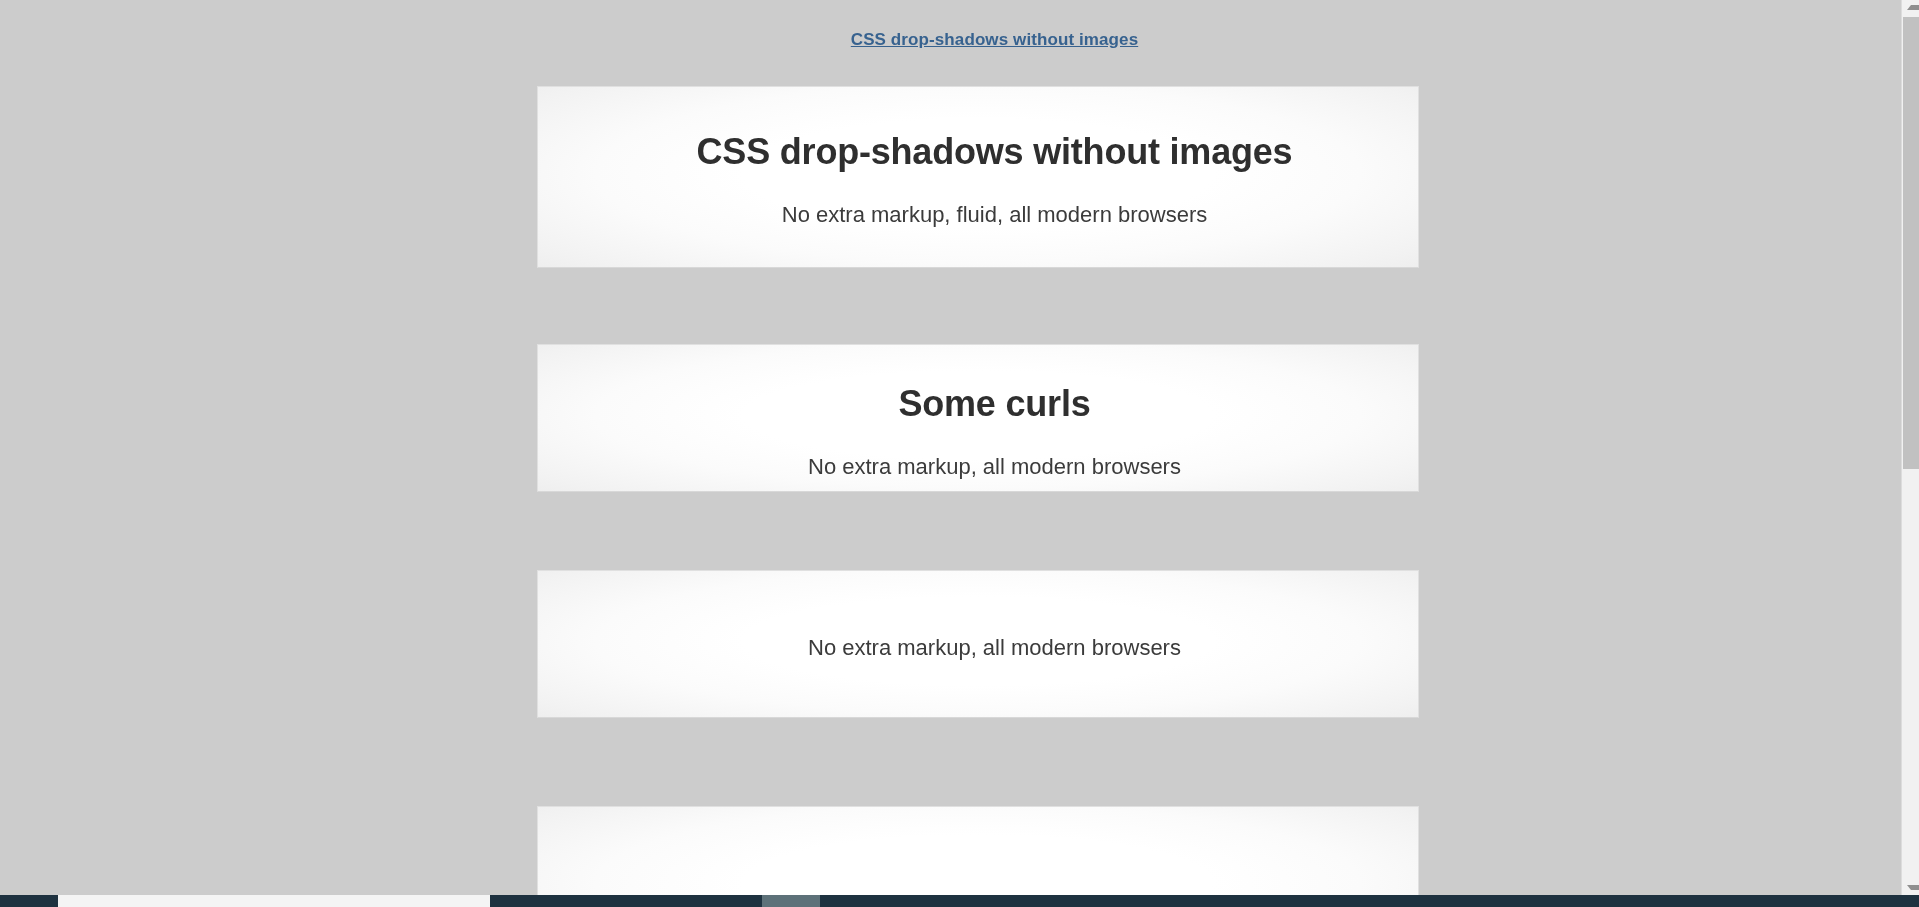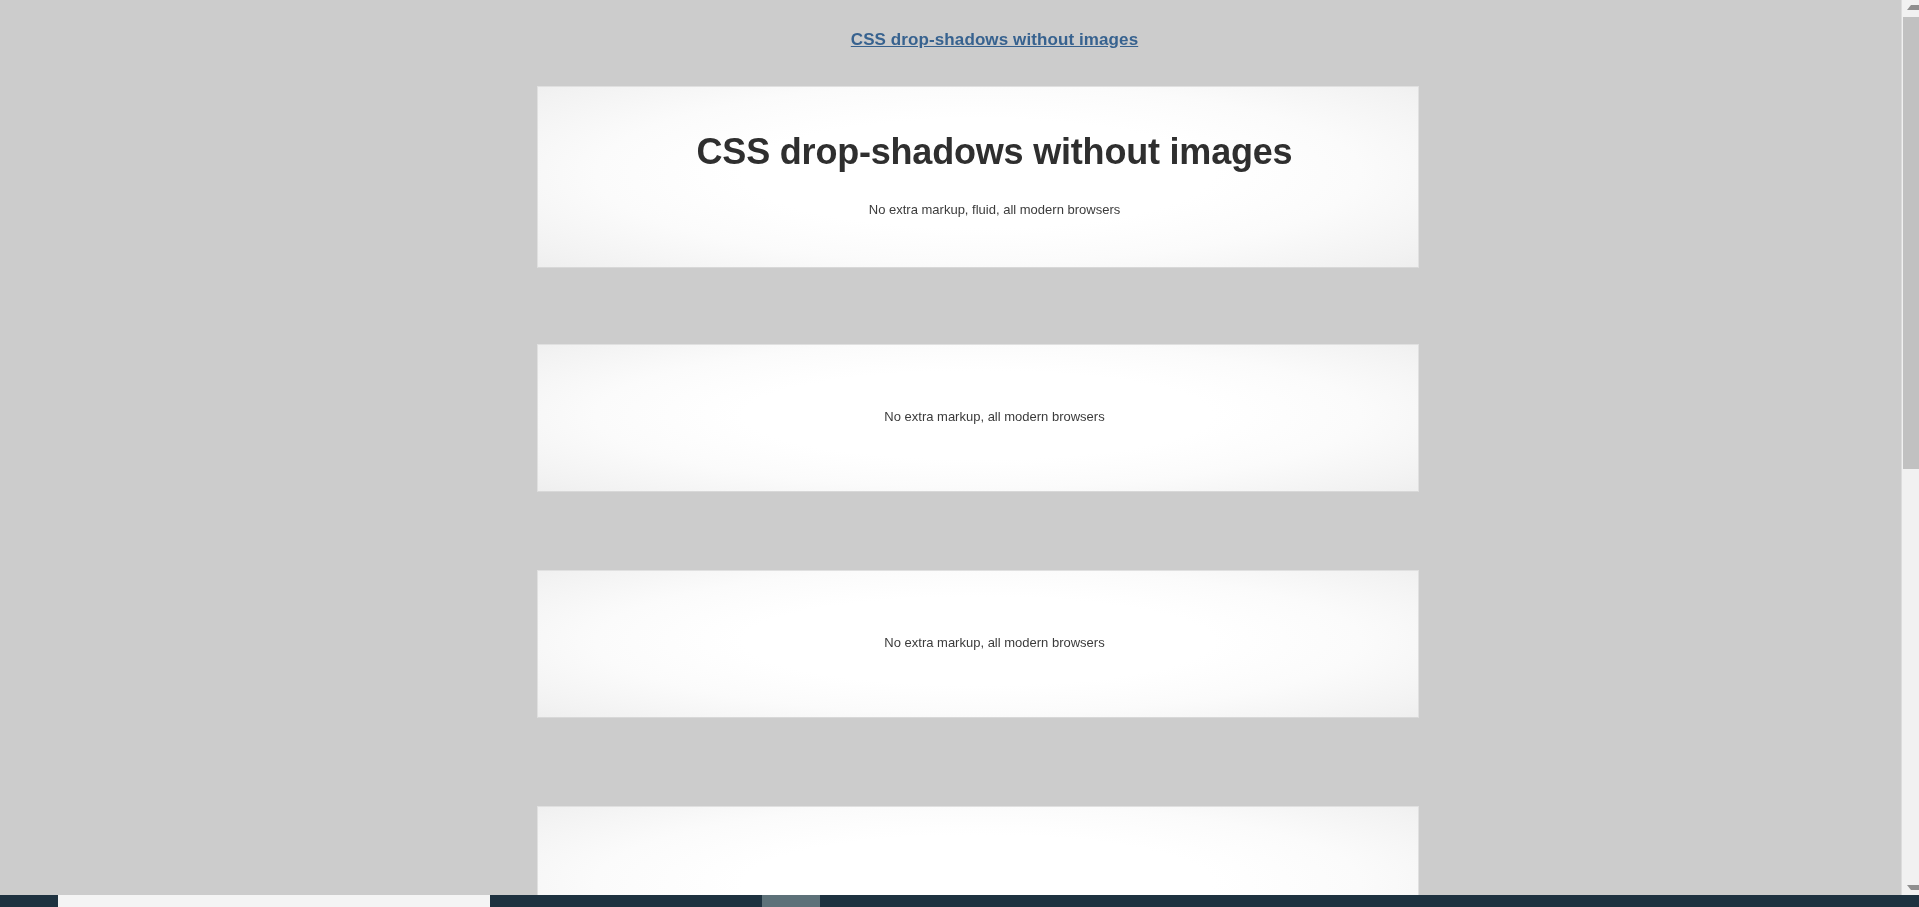--- a/index.html
+++ b/index.html
@@ -71,21 +71,21 @@
     margin: 0 0 0 0;
     font-size: 36px;
     line-height: 1.25;
     font-weight: bold;
     color: #2f2f2f;
     letter-spacing: -0.2px;
   }
 
   .card p {
     margin: 28px 0 0 0;
-    font-size: 13px;
+    font-size: 22px;
     color: #3b3b3b;
     font-weight: normal;
   }
 
   
   .fx-lifted { margin-top: 22px; height: 182px; }
   .fx-lifted .card-inner { padding-top: 42px; }
   .fx-lifted::before,
   .fx-lifted::after {
     content: "";
@@ -215,20 +215,21 @@
 
     <div class="card fx-lifted">
       <div class="card-inner">
         <h2>CSS drop-shadows without images</h2>
         <p>No extra markup, fluid, all modern browsers</p>
       </div>
     </div>
 
     <div class="card fx-curled">
       <div class="card-inner">
+        <h2>Some curls</h2>
         <p>No extra markup, all modern browsers</p>
       </div>
     </div>
 
     <div class="card fx-perspective">
       <div class="card-inner">
         <p>No extra markup, all modern browsers</p>
       </div>
     </div>
 

